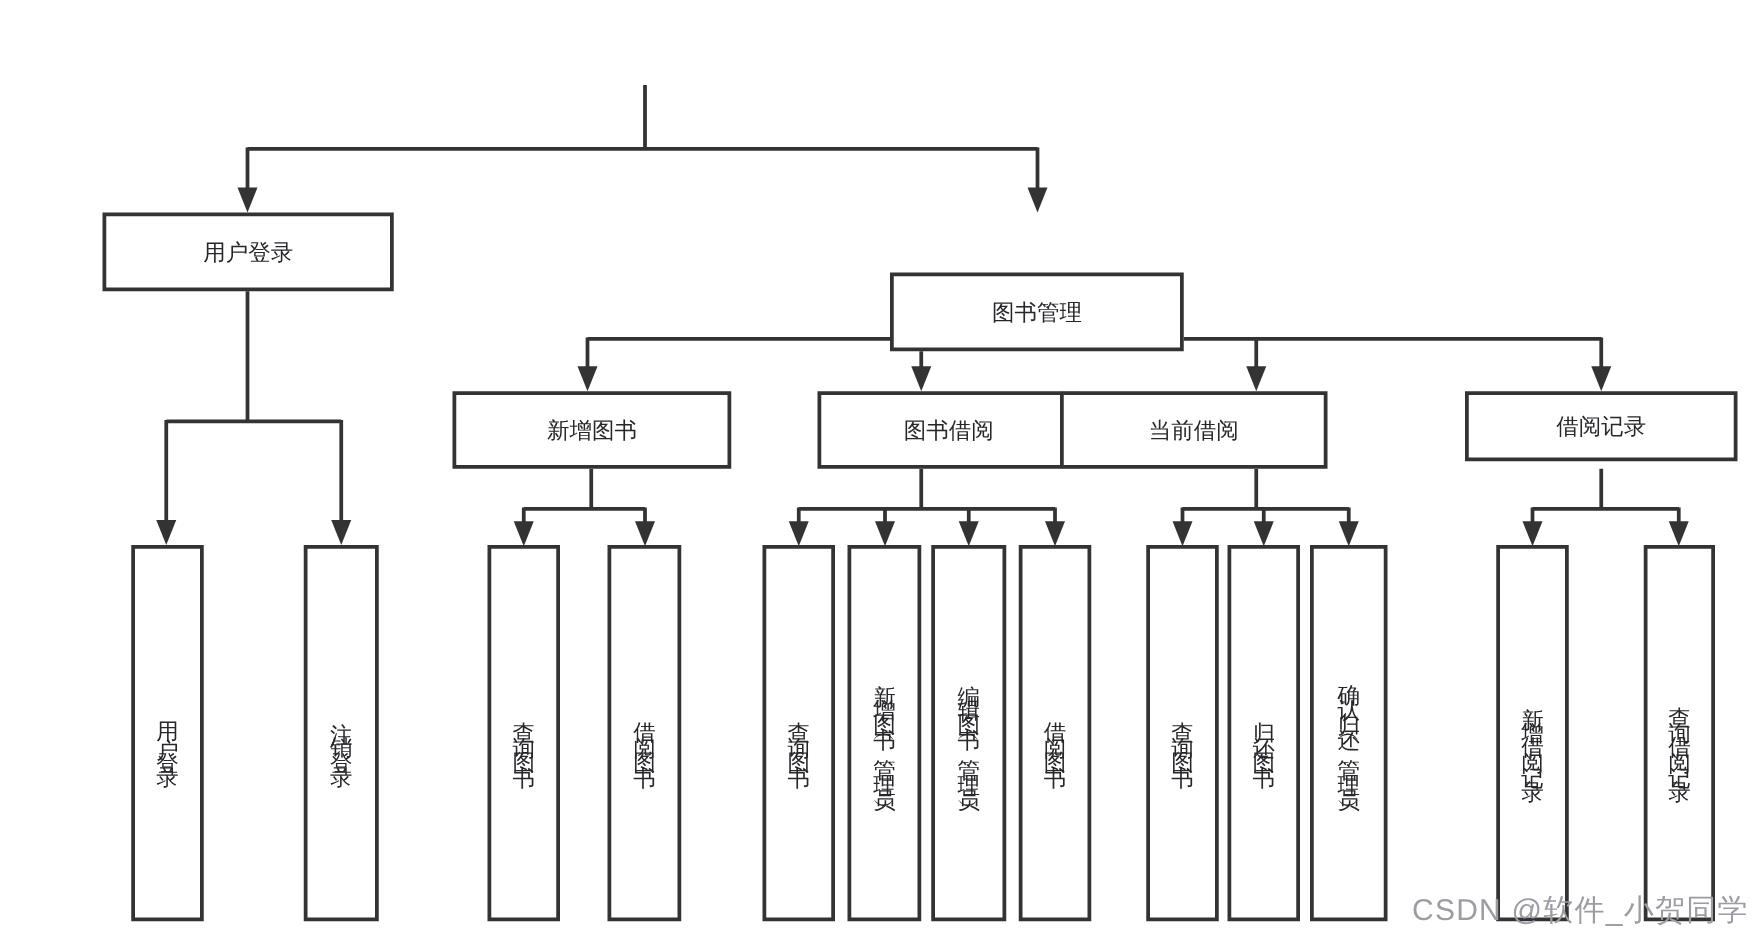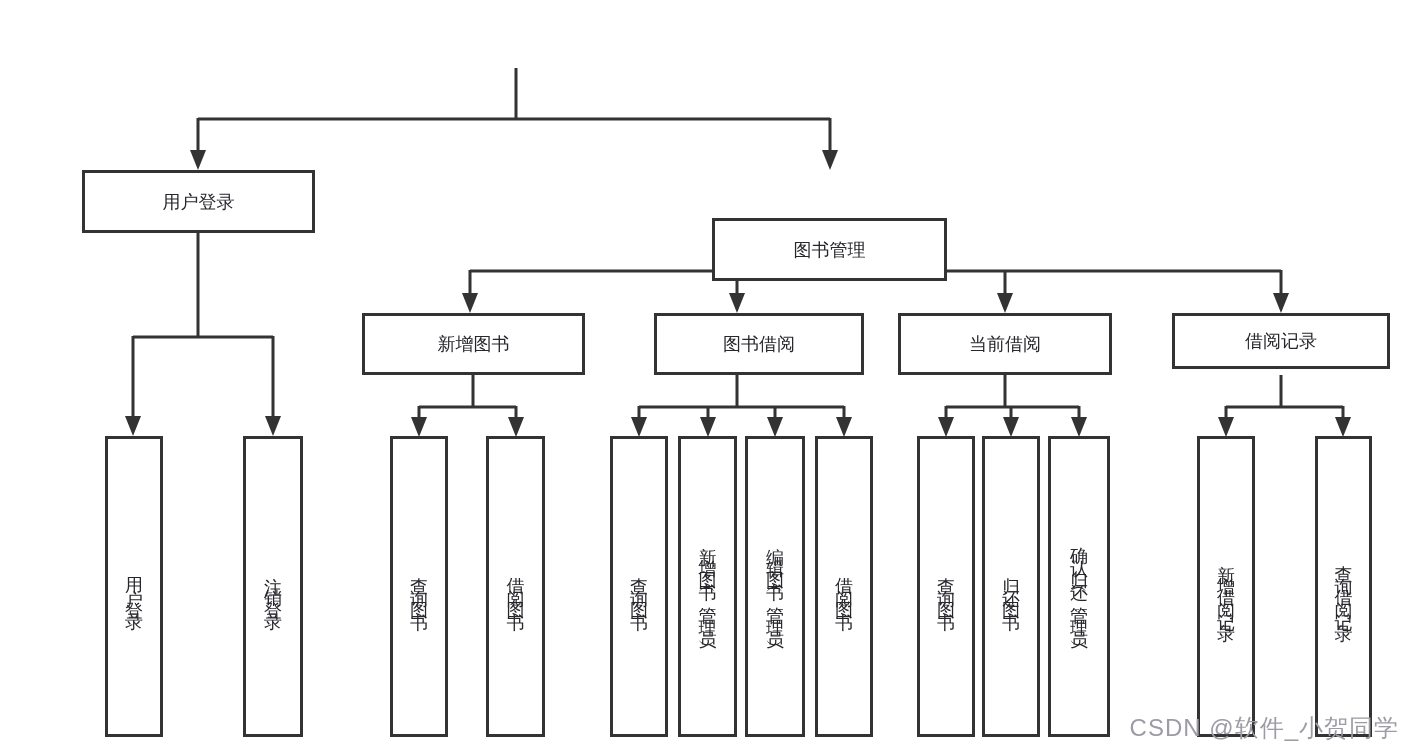--- a/index.html
+++ b/index.html
@@ -21,21 +21,21 @@
     letter-spacing:12px;font-size:18px;line-height:1;
   }
   
   .n-root{left:12px;top:13px;width:1008px;height:55px;}
   
   .n-l2-0{left:82px;top:170px;width:233px;height:63px;}
   .n-l2-1{left:712px;top:170px;width:235px;height:63px;margin-top:48px;}
   
   .n-l3-0{left:362px;top:313px;width:223px;height:62px;}
   .n-l3-1{left:632px;top:313px;width:210px;height:62px;margin-left:22px;}
-  .n-l3-2{left:898px;top:313px;width:214px;height:62px;text-align:center;}
+  .n-l3-2{left:848px;top:313px;width:214px;height:62px;text-align:center;}
   .n-l3-3{left:1172px;top:313px;width:218px;height:56px;}
   
   .leaf{top:436px;height:301px;}
   .n-leaf-0{left:105px;width:58px;}
   .n-leaf-1{left:243px;width:60px;}
   .n-leaf-2{left:390px;width:58px;}
   .n-leaf-3{left:486px;width:59px;}
   .n-leaf-4{left:610px;width:58px;}
   .n-leaf-5{left:678px;width:59px;}
   .n-leaf-6{left:745px;width:60px;}

